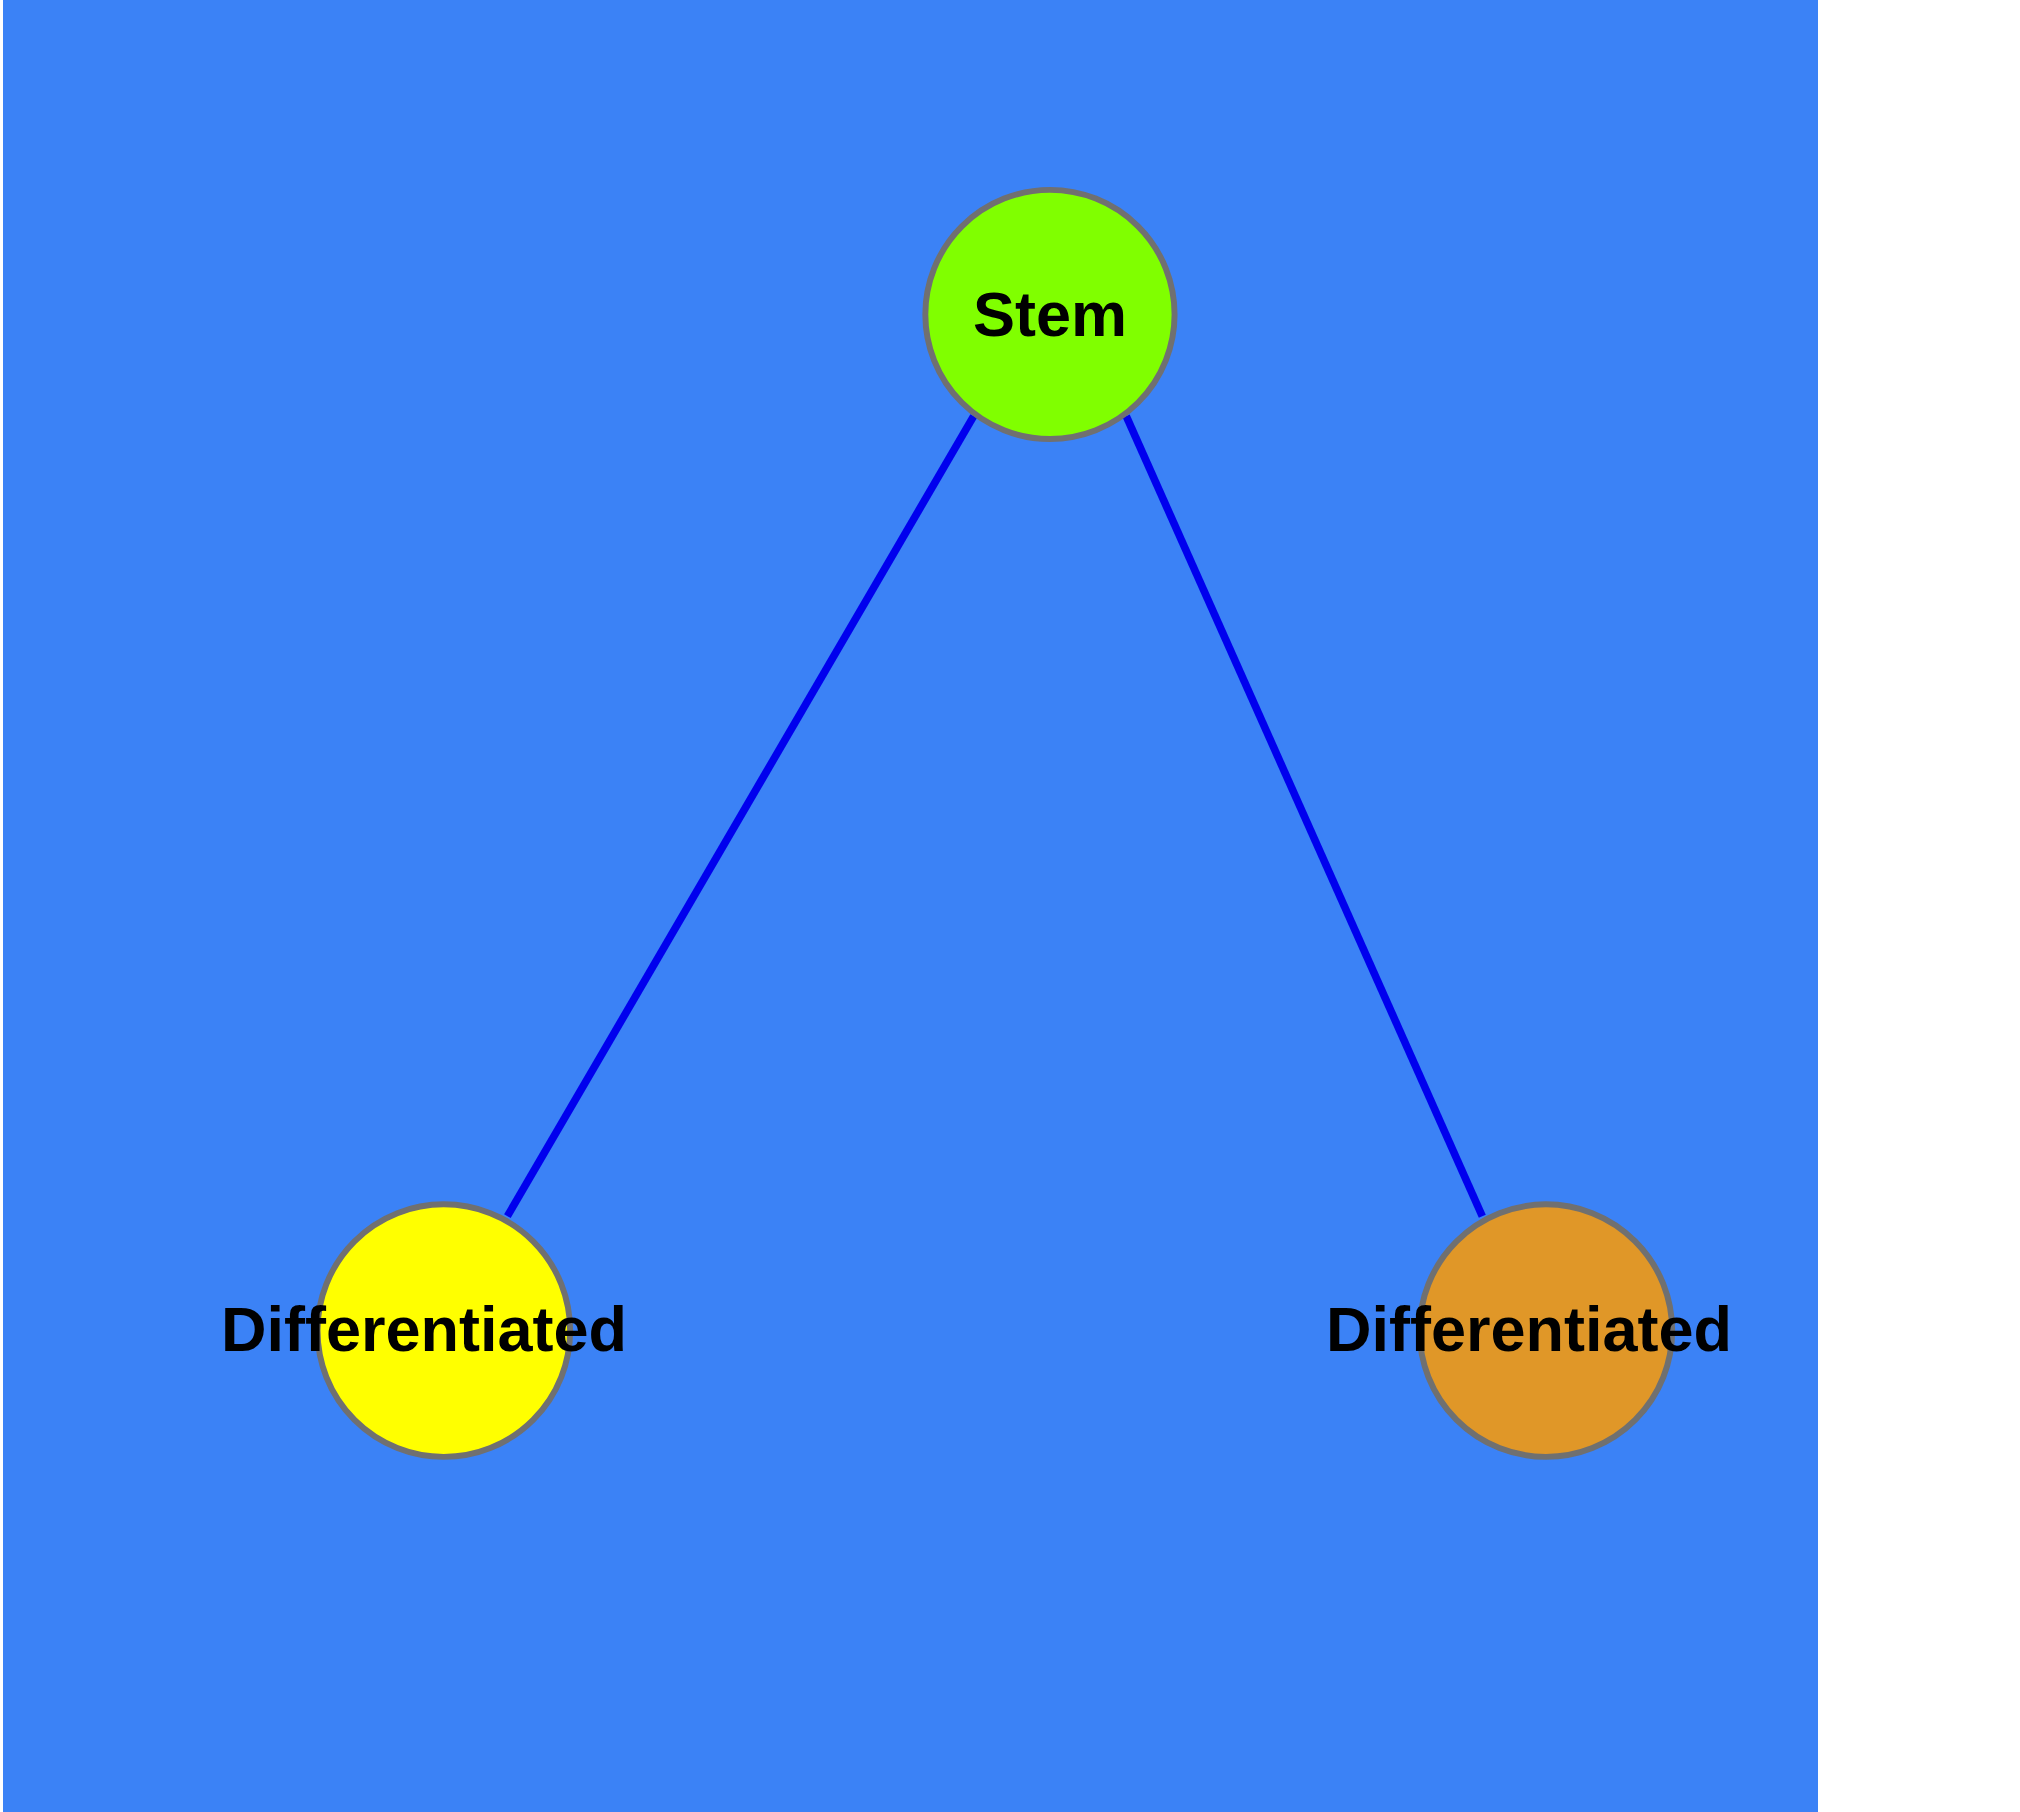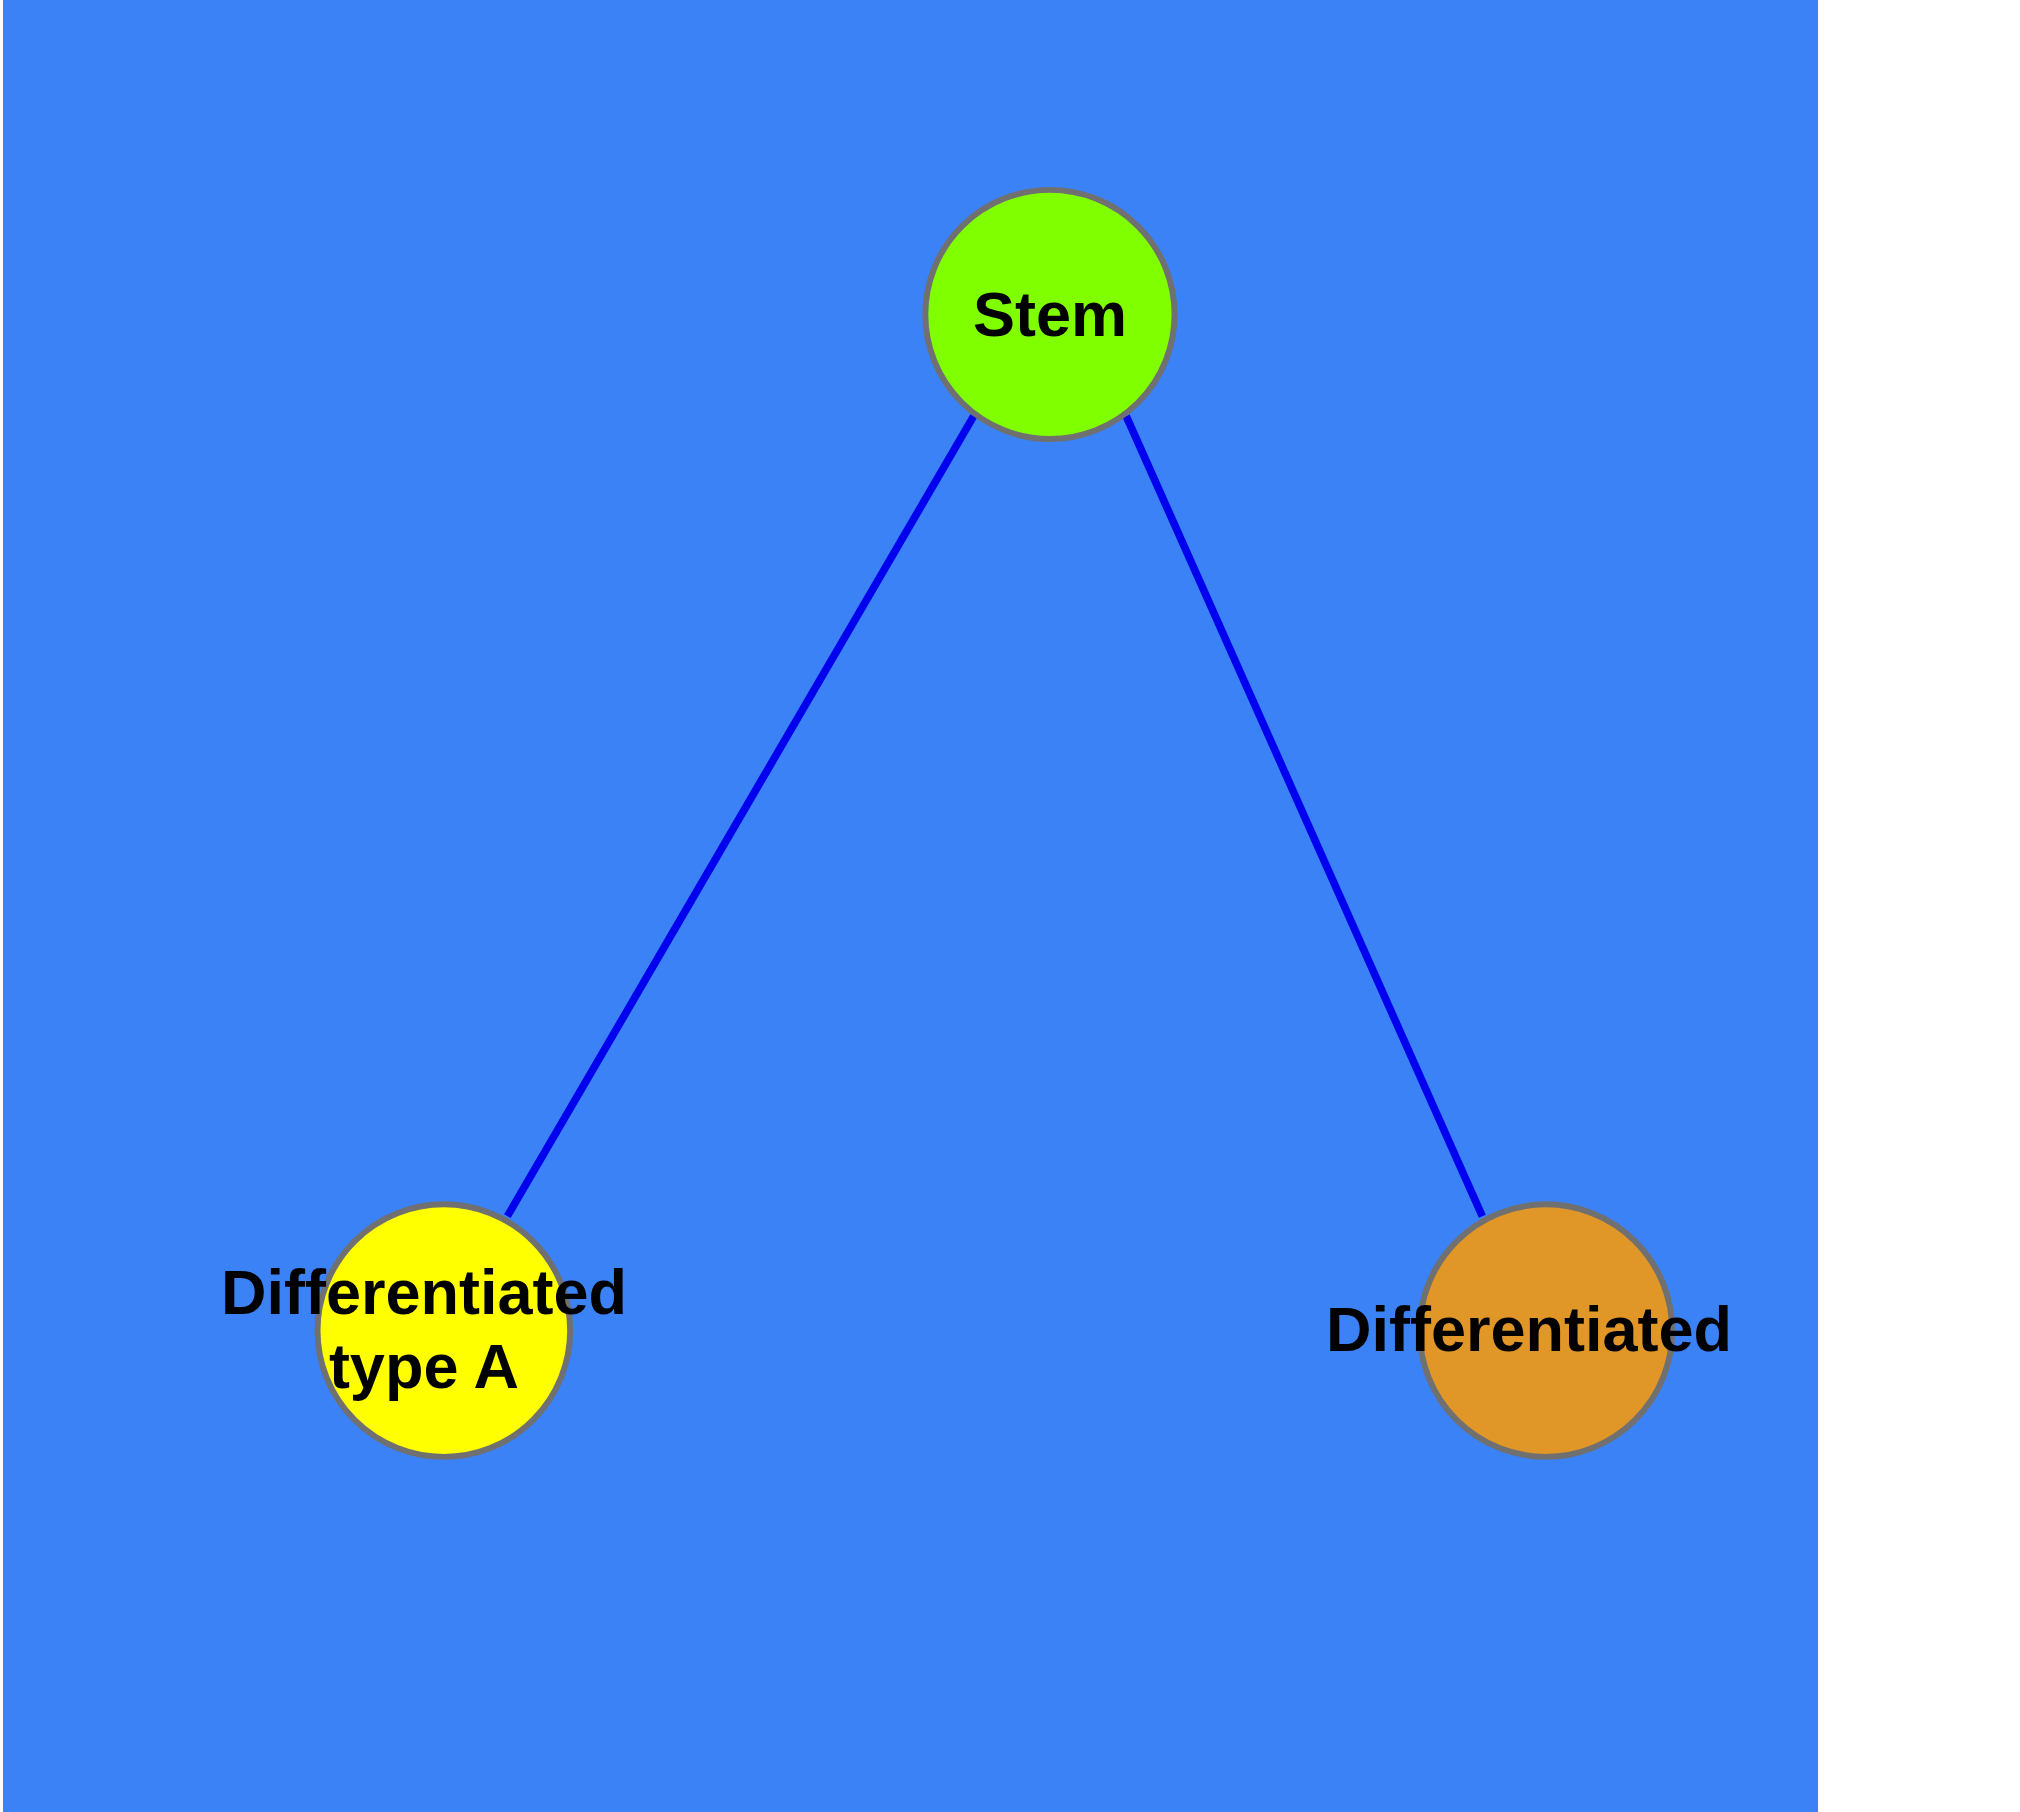--- a/index.html
+++ b/index.html
@@ -56,21 +56,20 @@
       <circle cx="1820" cy="1570" r="149" fill="#e09728" stroke="#707070" stroke-width="7"></circle>
     </g>
   </svg>
 
   <div class="node-label" style="left: 1047px; top: 314px; color: rgb(0, 0, 0);">
     <div>Stem</div>
   </div>
 
   <div class="node-label" style="left: 421px; top: 1329px; color: rgb(0, 0, 0);">
     <div>Differentiated</div>
-    <div>type A</div>
   </div>
 
   <div class="node-label" style="left: 1526px; top: 1329px; color: rgb(0, 0, 0);">
     <div>Differentiated</div>
   </div>
 
 </div>
 
 
 </body></html>

